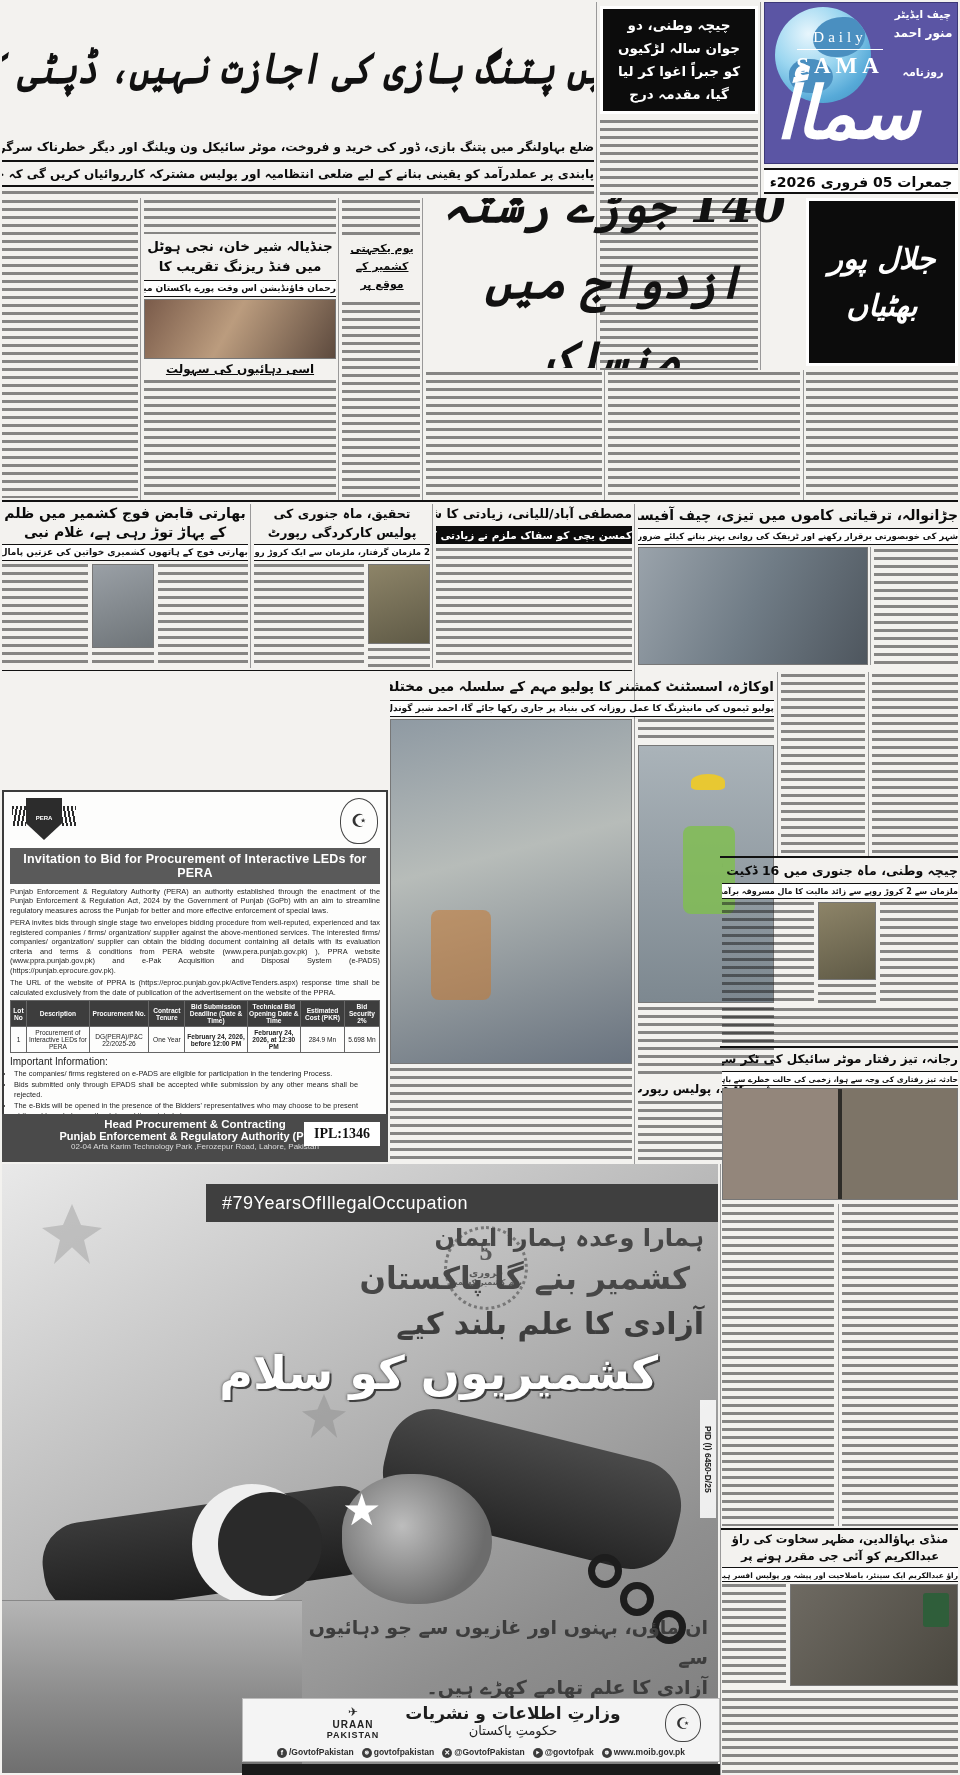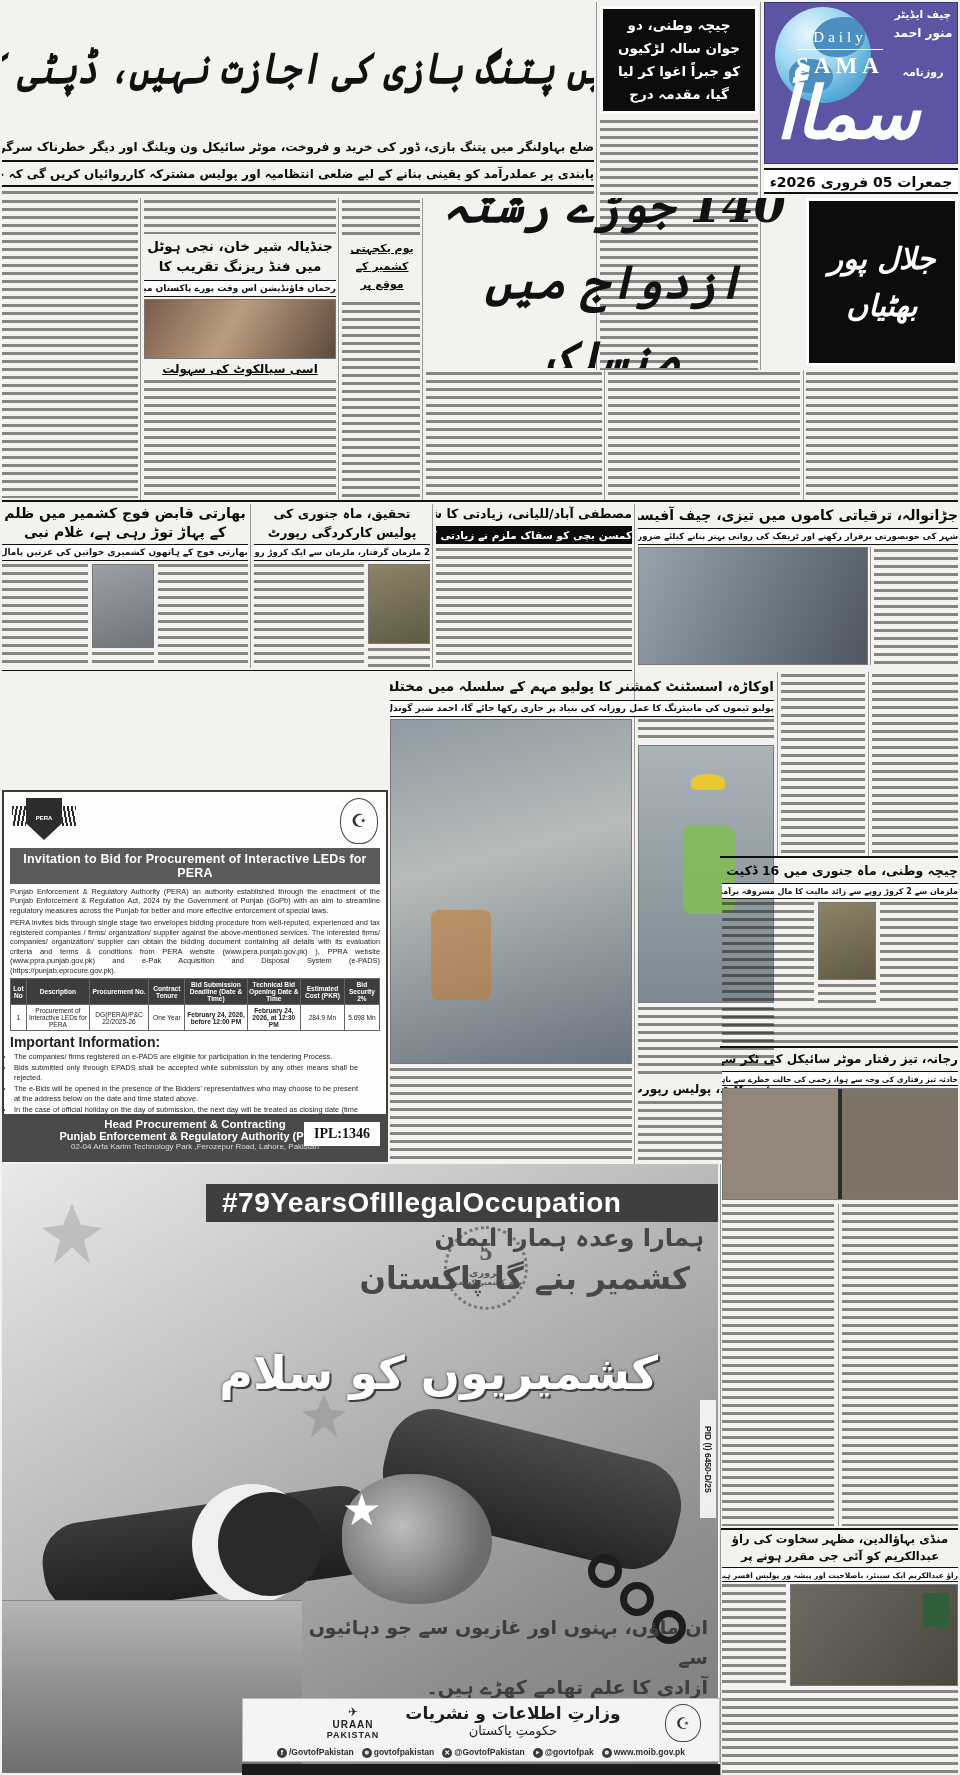--- a/index.html
+++ b/index.html
@@ -71,21 +71,21 @@
 </div>
 <div class="ab u hl nw" style="left:764px;top:168px;width:194px;height:26px;font-size:14px;line-height:24px;border-top:2px solid #111;border-bottom:2px solid #111;background:#fff">جمعرات 05 فروری 2026ء</div>
 
 <div class="ab tx" style="left:2px;top:200px;width:136px;height:298px"></div>
 <div class="ab vsep" style="left:140px;top:198px;height:302px"></div>
 
 <div class="ab tx" style="left:144px;top:200px;width:192px;height:34px"></div>
 <div class="ab u hl" style="left:144px;top:236px;width:192px;height:42px;font-size:13.5px;line-height:20px">جنڈیالہ شیر خان، نجی ہوٹل میں فنڈ ریزنگ تقریب کا انعقاد</div>
 <div class="ab u sub" style="left:144px;top:280px;width:192px;height:17px;font-size:9px">رحمان فاؤنڈیشن اس وقت پورے پاکستان میں 14 ڈائلیسز سنٹرز چلا رہی ہے</div>
 <div class="ab ph ph-warm" style="left:144px;top:299px;width:192px;height:60px"></div>
-<div class="ab u hl nw" style="left:144px;top:361px;width:192px;height:16px;font-size:12px;line-height:16px;text-decoration:underline">اسی سیالکوٹ کی سہولت</div>
+<div class="ab u hl nw" style="left:144px;top:361px;width:192px;height:16px;font-size:12px;line-height:16px;text-decoration:underline">اسی دہائیوں کی سہولت</div>
 <div class="ab tx" style="left:144px;top:380px;width:192px;height:118px"></div>
 <div class="ab vsep" style="left:338px;top:198px;height:302px"></div>
 
 <div class="ab tx" style="left:342px;top:200px;width:78px;height:38px"></div>
 <div class="ab u hl" style="left:342px;top:240px;width:80px;height:58px;font-size:11px;line-height:18px;text-decoration:underline">یوم یکجہتی کشمیر کے موقع پر سپورٹس ایونٹس کا شاندار انعقاد</div>
 <div class="ab tx" style="left:342px;top:302px;width:78px;height:196px"></div>
 <div class="ab vsep" style="left:422px;top:198px;height:302px"></div>
 
 <div class="ab" style="left:426px;top:198px;width:376px;height:170px;display:flex;align-items:center;justify-content:center;overflow:hidden">
   <div class="u" style="font-family:'DejaVu Serif',serif;font-weight:900;font-style:italic;font-size:46px;line-height:1.65;text-align:center">140 جوڑے رشتہ ازدواج میں منسلک</div>
@@ -185,20 +185,21 @@
       <div class="ab" style="left:0;top:10px;width:14px;height:20px;background:repeating-linear-gradient(100deg,#2c2c2c 0 2px,transparent 2px 4px)"></div>
       <div class="ab" style="right:0;top:10px;width:14px;height:20px;background:repeating-linear-gradient(80deg,#2c2c2c 0 2px,transparent 2px 4px)"></div>
     </div>
     <div class="ab" style="right:2px;top:2px;width:38px;height:46px;border:1.5px solid #444;border-radius:50% 50% 45% 45%;display:flex;align-items:center;justify-content:center;font-size:18px;color:#333">☪</div>
   </div>
   <div style="background:#5a5a5a;color:#fff;font-weight:bold;font-size:12.5px;text-align:center;padding:4px 2px;letter-spacing:.2px">
     <span>Invitation to Bid for Procurement of Interactive LEDs for PERA</span>
   </div>
   <p>Punjab Enforcement &amp; Regulatory Authority (PERA) an authority established through the enactment of the Punjab Enforcement &amp; Regulation Act, 2024 by the Government of Punjab (GoPb) with an aim to streamline regulatory measures across the Punjab for better and more effective enforcement of special laws.</p>
   <p>PERA invites bids through single stage two envelopes bidding procedure from well-reputed, experienced and tax registered companies / firms/ organization/ supplier against the above-mentioned services. The interested firms/ companies/ organization/ supplier can obtain the bidding document containing all details with its evaluation criteria and terms &amp; conditions from PERA website (www.pera.punjab.gov.pk) ), PPRA website (www.ppra.punjab.gov.pk) and e-Pak Acquisition and Disposal System (e-PADS) (https://punjab.eprocure.gov.pk).</p>
+  <p>The URL of the website of PPRA is (https://eproc.punjab.gov.pk/ActiveTenders.aspx) response time shall be calculated exclusively from the date of publication of the advertisement on the website of the PPRA.</p>
   <table>
     <tbody>
         <tr>
       <th>Lot No</th>
       <th>Description</th>
       <th>Procurement No.</th>
       <th>Contract Tenure</th>
       <th>Bid Submission Deadline (Date &amp; Time)</th>
       <th>Technical Bid Opening Date &amp; Time</th>
       <th>Estimated Cost (PKR)</th>
@@ -209,21 +210,21 @@
       <td>Procurement of Interactive LEDs for PERA</td>
       <td>DG(PERA)/P&amp;C 22/2025-26</td>
       <td>One Year</td>
       <td style="font-weight:bold">February 24, 2026, before 12:00 PM</td>
       <td style="font-weight:bold">February 24, 2026, at 12:30 PM</td>
       <td>284.9 Mn</td>
       <td>5.698 Mn</td>
     </tr>
   </tbody>
     </table>
-  <div style="font-weight:bold;font-size:14px;margin-top:3px">Important Information:</div>
+  <div style="font-weight:normal;font-size:10px;margin-top:3px">Important Information:</div>
   <ul>
     <li>The companies/ firms registered on e-PADS are eligible for participation in the tendering Process.</li>
     <li>Bids submitted only through EPADS shall be accepted while submission by any other means shall be rejected.</li>
     <li>The e-Bids will be opened in the presence of the Bidders' representatives who may choose to be present at the address below on the date and time stated above.</li>
     <li>In the case of official holiday on the day of submission, the next day will be treated as closing date (time of closing and opening of bids will remain the same).</li>
     <li>The procedure shall be governed in accordance with the Punjab Procurement Rules 2014 and regulations amended from time to time</li>
 
   </ul>
 </div>
 <div class="ab" style="left:2px;top:1114px;width:386px;height:48px;background:#4a4a4a;color:#fff;text-align:center;padding-top:4px;box-sizing:border-box">
@@ -239,20 +240,21 @@
   <div class="ab" style="left:300px;top:230px;width:44px;height:44px;background:#8e8e8e;clip-path:polygon(50% 0,65% 35%,100% 40%,70% 60%,80% 100%,50% 72%,20% 100%,30% 60%,0 40%,35% 35%);opacity:.5"></div>
 
   <div class="ab" style="left:442px;top:62px;width:84px;height:84px;border:3px dotted #777;border-radius:50%;text-align:center;color:#5a5a5a">
     <div style="font-size:26px;font-weight:bold;margin-top:8px;font-family:'Liberation Serif',serif">5</div>
     <div class="u" style="font-size:10px;font-weight:bold">فروری</div>
     <div class="u" style="font-size:8px;font-weight:bold">یوم کشمیر کشمیر</div>
   </div>
 
   <div class="ab sl u" style="right:14px;top:60px;width:360px;font-size:24px">ہمارا وعدہ ہمارا ایمان</div>
   <div class="ab sl u" style="right:28px;top:96px;width:360px;font-size:31px">کشمیر بنے گا پاکستان</div>
+  <div class="ab sl u" style="right:14px;top:142px;width:480px;font-size:30px;color:#3d3d3d">آزادی کا علم بلند کیے</div>
   <div class="ab u" style="right:60px;top:182px;width:560px;font-size:46px;font-weight:900;color:#fff;text-align:right;text-shadow:0 0 3px #333,2px 2px 0 #444">کشمیریوں کو سلام</div>
 
   <div class="ab" style="left:40px;top:250px;width:640px;height:240px">
     <div class="ab" style="left:0;top:90px;width:340px;height:90px;background:linear-gradient(180deg,#3a3a3a,#1e1e1e);border-radius:40px;transform:rotate(-8deg)"></div>
     <div class="ab" style="right:0;top:20px;width:300px;height:110px;background:linear-gradient(180deg,#4a4a4a,#262626);border-radius:46px;transform:rotate(14deg)"></div>
     <div class="ab" style="left:300px;top:60px;width:150px;height:130px;background:radial-gradient(circle at 40% 40%,#bdbdbd,#6c6c6c 70%);border-radius:46% 54% 50% 50%"></div>
     <div class="ab" style="left:150px;top:70px;width:120px;height:120px;border-radius:50%;background:#efefef"></div>
     <div class="ab" style="left:176px;top:78px;width:104px;height:104px;border-radius:50%;background:#2a2a2a"></div>
     <div class="ab" style="left:300px;top:74px;color:#fff;font-size:44px;line-height:44px">★</div>
     <div class="ab" style="right:60px;top:140px;width:34px;height:34px;border:7px solid #1d1d1d;border-radius:50%"></div>
@@ -262,21 +264,21 @@
 
   <div class="ab ph-crowd" style="left:0;top:436px;width:300px;height:173px;border-top:1px solid #888"></div>
 
   <div class="ab u" style="right:10px;top:448px;width:400px;text-align:right;color:#3d3d3d;font-weight:bold">
     <div style="font-size:19px;line-height:30px">ان ماؤں، بہنوں اور غازیوں سے جو دہائیوں سے</div>
     <div style="font-size:19px;line-height:30px">آزادی کا علم تھامے کھڑے ہیں۔</div>
   </div>
 </div>
 
 <div class="ab" style="left:206px;top:1184px;width:512px;height:38px;background:#3f3f3f;color:#fff;display:flex;align-items:center;padding-left:16px;box-sizing:border-box">
-  <span style="font-size:28px;font-weight:bold;letter-spacing:.5px">#79YearsOfIllegalOccupation</span>
+  <span style="font-size:18px;font-weight:normal;letter-spacing:.5px">#79YearsOfIllegalOccupation</span>
 </div>
 
 <div class="ab" style="left:700px;top:1400px;width:16px;height:118px;background:rgba(255,255,255,.85);display:flex;align-items:center;justify-content:center">
   <span style="writing-mode:vertical-rl;font-size:8.5px;color:#222;font-weight:bold">PID (I) 6450-D/25</span>
 </div>
 
 <div class="ab" style="left:242px;top:1698px;width:478px;height:64px;background:#f4f4f4;border:1px solid #bbb;box-sizing:border-box">
   <div class="ab" style="left:70px;top:6px;width:80px;text-align:center;color:#222">
     <div style="font-size:12px">✈</div>
     <div style="font-size:10px;font-weight:900;letter-spacing:1px">URAAN</div>

